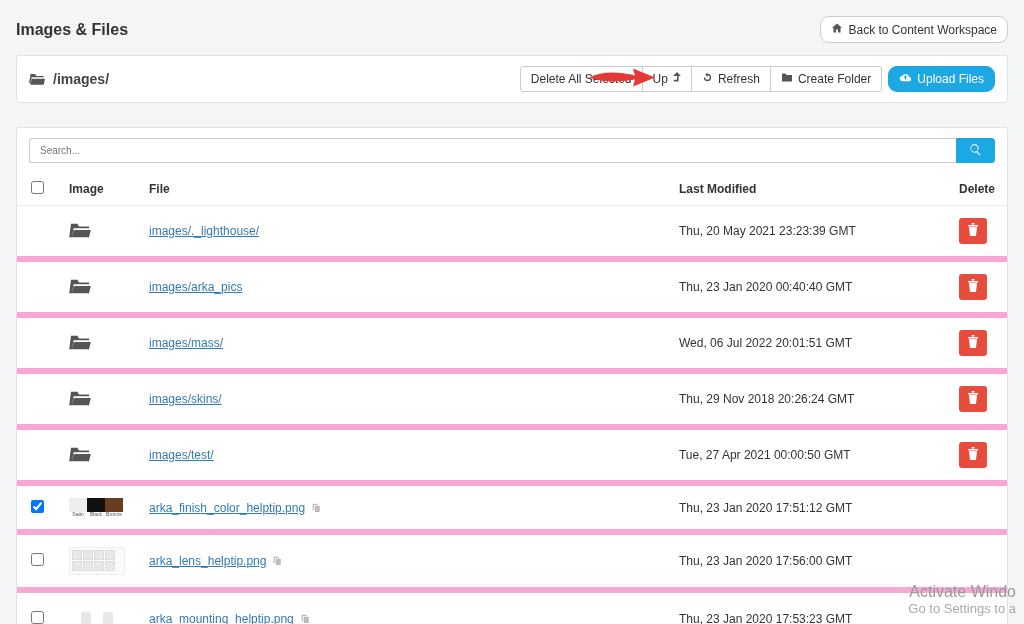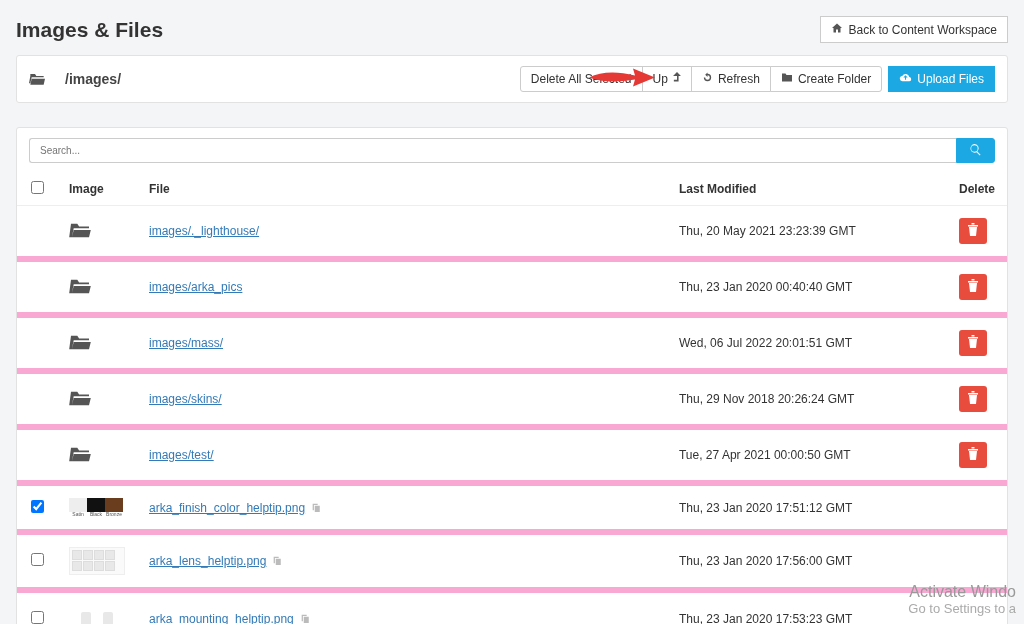--- a/index.html
+++ b/index.html
@@ -4,25 +4,25 @@
 <style>
   * { box-sizing: border-box; margin: 0; padding: 0; }
   body {
     font-family: -apple-system, BlinkMacSystemFont, "Segoe UI", Helvetica, Arial, sans-serif;
     background: #f4f5f7;
     color: #333;
     font-size: 13px;
   }
   .page { padding: 16px 16px 0 16px; width: 1024px; }
   .header-row { display: flex; justify-content: space-between; align-items: center; margin-bottom: 12px; }
-  .page-title { font-size: 21px; font-weight: 700; color: #333; }
+  .page-title { font-size: 16px; font-weight: 700; color: #333; }
   .btn {
     background: #fff;
     border: 1px solid #ccc;
-    border-radius: 0;
+    border-radius: 9px;
     padding: 5px 10px;
     font-size: 12px;
     cursor: pointer;
     display: inline-flex;
     align-items: center;
     gap: 5px;
     color: #333;
   }
   .btn-primary { background: #1ca8e3; color: #fff; border-color: #1ca8e3; }
   .btn-group { display: flex; }
@@ -33,21 +33,21 @@
     background: #fff;
     border: 1px solid #e2e2e2;
     border-radius: 3px;
     padding: 10px 12px;
     display: flex;
     justify-content: space-between;
     align-items: center;
     margin-bottom: 24px;
     position: relative;
   }
-  .breadcrumb { display: flex; align-items: center; gap: 20px; font-weight: 600; color: #444; font-size: 14px;}
+  .breadcrumb { display: flex; align-items: center; gap: 8px; font-weight: 600; color: #444; font-size: 14px;}
   .toolbar-actions { display: flex; gap: 6px; align-items: center; }
   .arrow-red {
     position: absolute;
     right: 350px;
     top: 50%;
     transform: translateY(-50%);
     pointer-events: none;
   }
   .content-card {
     background: #fff;

